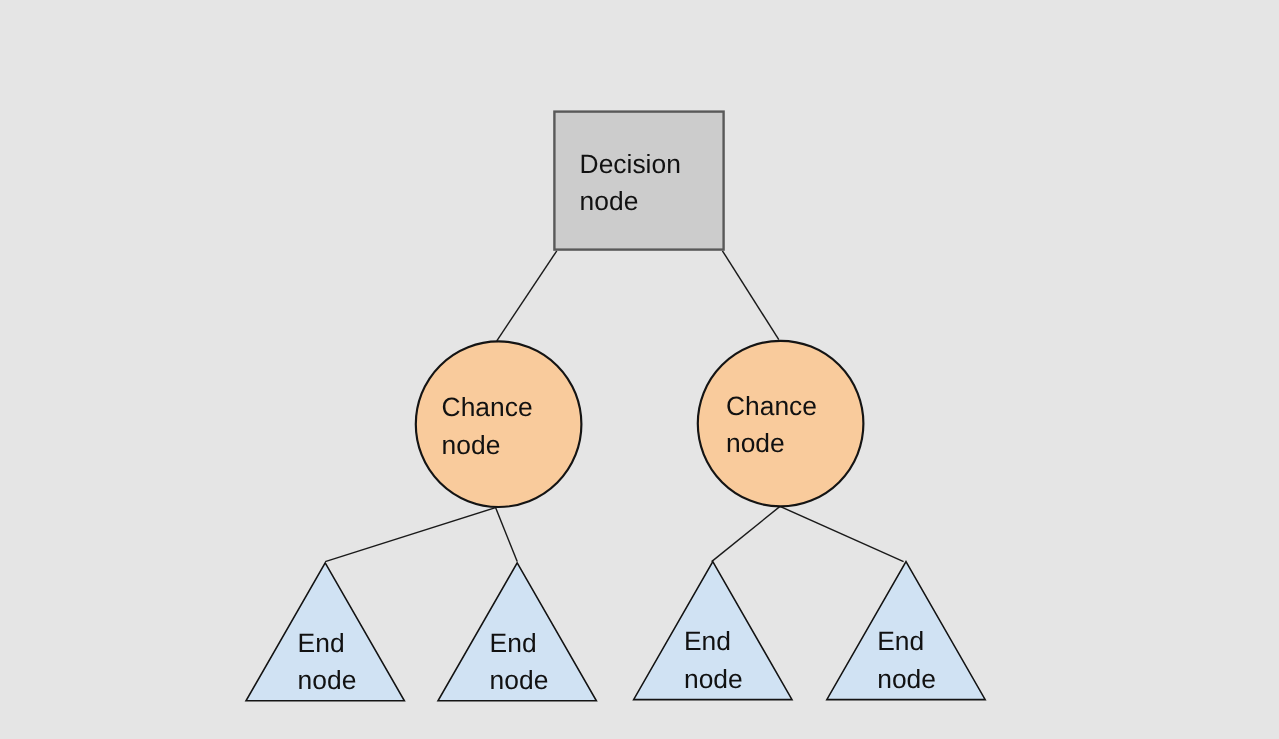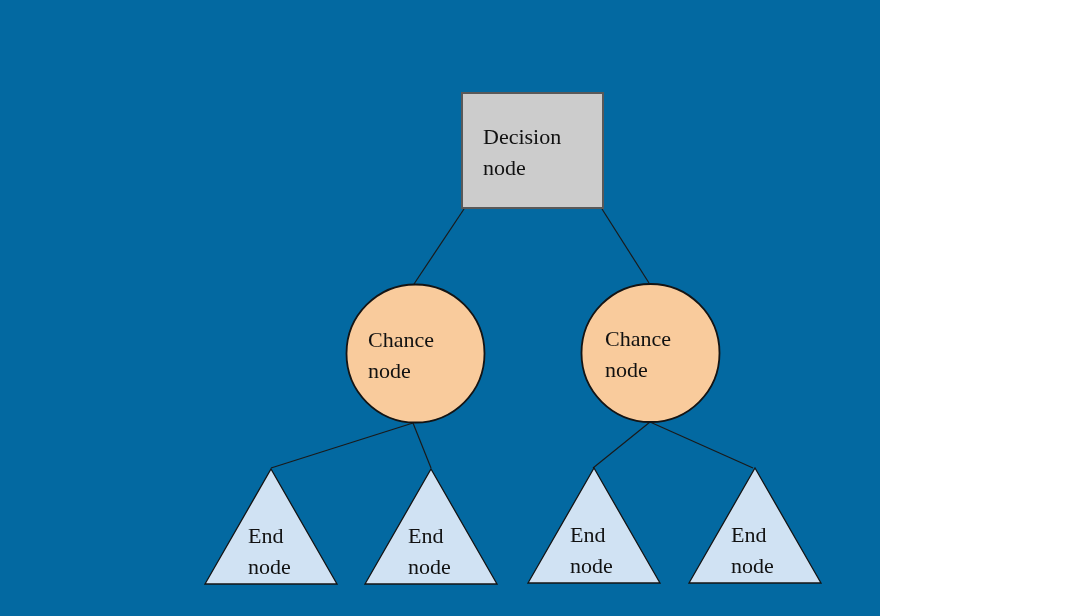--- a/index.html
+++ b/index.html
@@ -3,25 +3,24 @@
 <meta charset="utf-8">
 <style>
   html, body {
     margin: 0;
     padding: 0;
     background: #ffffff;
     font-family: "Liberation Sans", sans-serif;
   }
   .canvas {
     position: relative;
-    width: 880px;
+    width: 1066px;
     height: 616px;
-    background: #0369a1;
+    background: #e5e5e5;
     overflow: hidden;
-    font-family: Liberation Serif, serif;
   }
   .canvas svg {
     position: absolute;
     left: 0;
     top: 0;
     width: 1066px;
     height: 616px;
     display: block;
   }
   .node-label {

